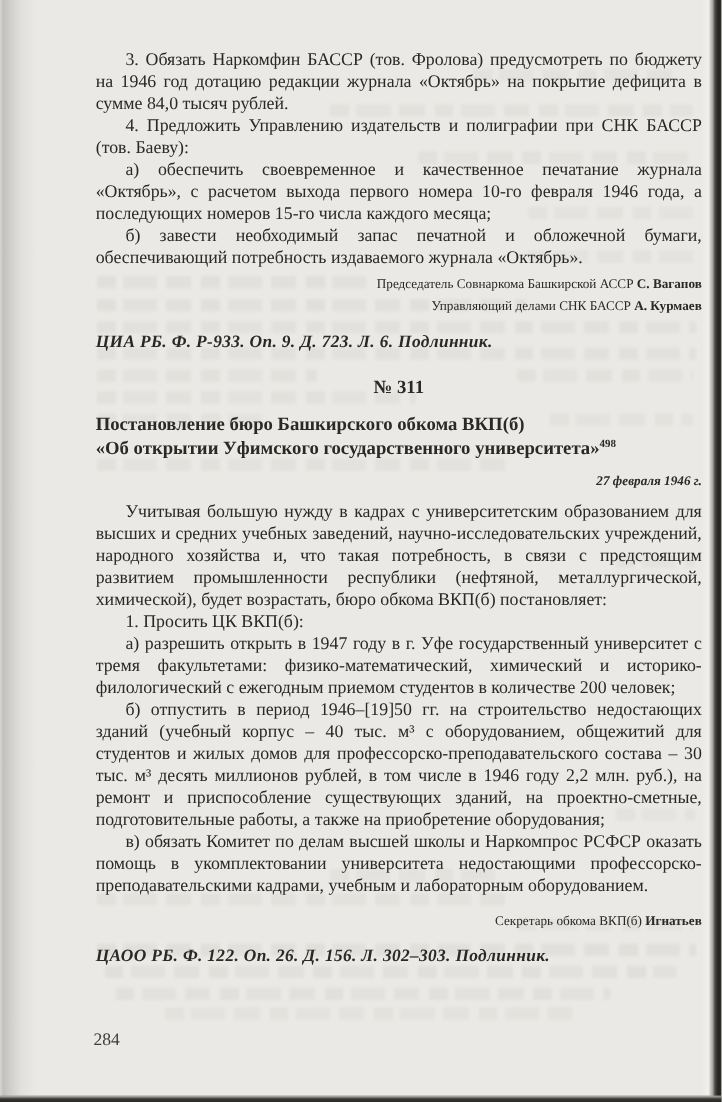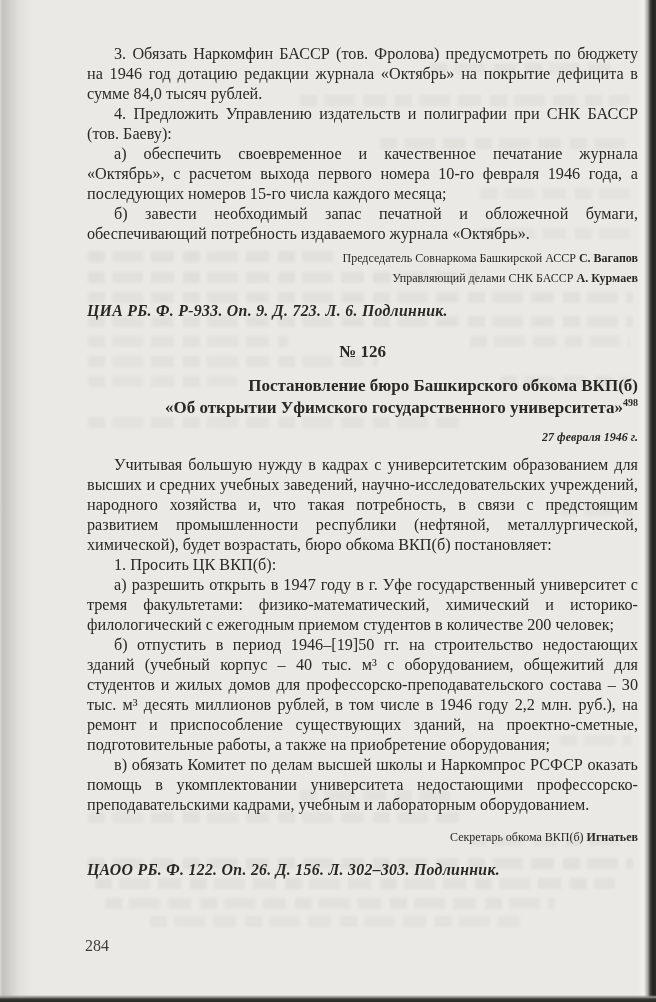--- a/index.html
+++ b/index.html
@@ -42,21 +42,21 @@
   .archive{
     margin-top:13px;font-size:15.8px;line-height:20px;
     font-weight:bold;font-style:italic;letter-spacing:.3px;
   }
   .doc-num{
     margin:21px 0 0 0;font-size:17px;line-height:20px;
     font-weight:bold;text-align:center;
   }
   .doc-title{
     margin:13px 0 0 0;font-size:17px;line-height:22px;
-    font-weight:bold;text-align:right;
+    font-weight:bold;text-align:left;
   }
   .doc-title sup{font-size:10px;line-height:0;vertical-align:super;}
   .doc-date{
     margin-top:8px;font-size:12px;line-height:20px;
     font-style:italic;font-weight:bold;text-align:right;
   }
   .first{margin-top:8px;}
   .page-number{
     position:absolute;left:85px;top:937px;font-size:16px;color:#3f3e3a;
   }
@@ -107,21 +107,21 @@
         </div>
         <div class="sig-line">
           <span>Управляющий делами СНК БАССР </span><span class="bold">А. Курмаев</span>
         </div>
       </div>
 
       <p class="archive">ЦИА РБ. Ф. Р-933. Оп. 9. Д. 723. Л. 6. Подлинник.</p>
     </section>
 
     <section>
-      <p class="doc-num">№ 126</p>
+      <p class="doc-num">№ 311</p>
 
       <p class="doc-title">
         <span>Постановление бюро Башкирского обкома ВКП(б)</span><br>
         <span>«Об открытии Уфимского государственного университета»</span><sup>498</sup>
       </p>
 
       <p class="doc-date">27 февраля 1946 г.</p>
 
       <p class="body-par first">Учитывая большую нужду в кадрах с университетским образованием для высших и средних учебных заведений, научно-исследовательских учреждений, народного хозяйства и, что такая потребность, в связи с предстоящим развитием промышленности республики (нефтяной, металлургической, химической), будет возрастать, бюро обкома ВКП(б) постановляет:</p>
       <p class="body-par">1. Просить ЦК ВКП(б):</p>

